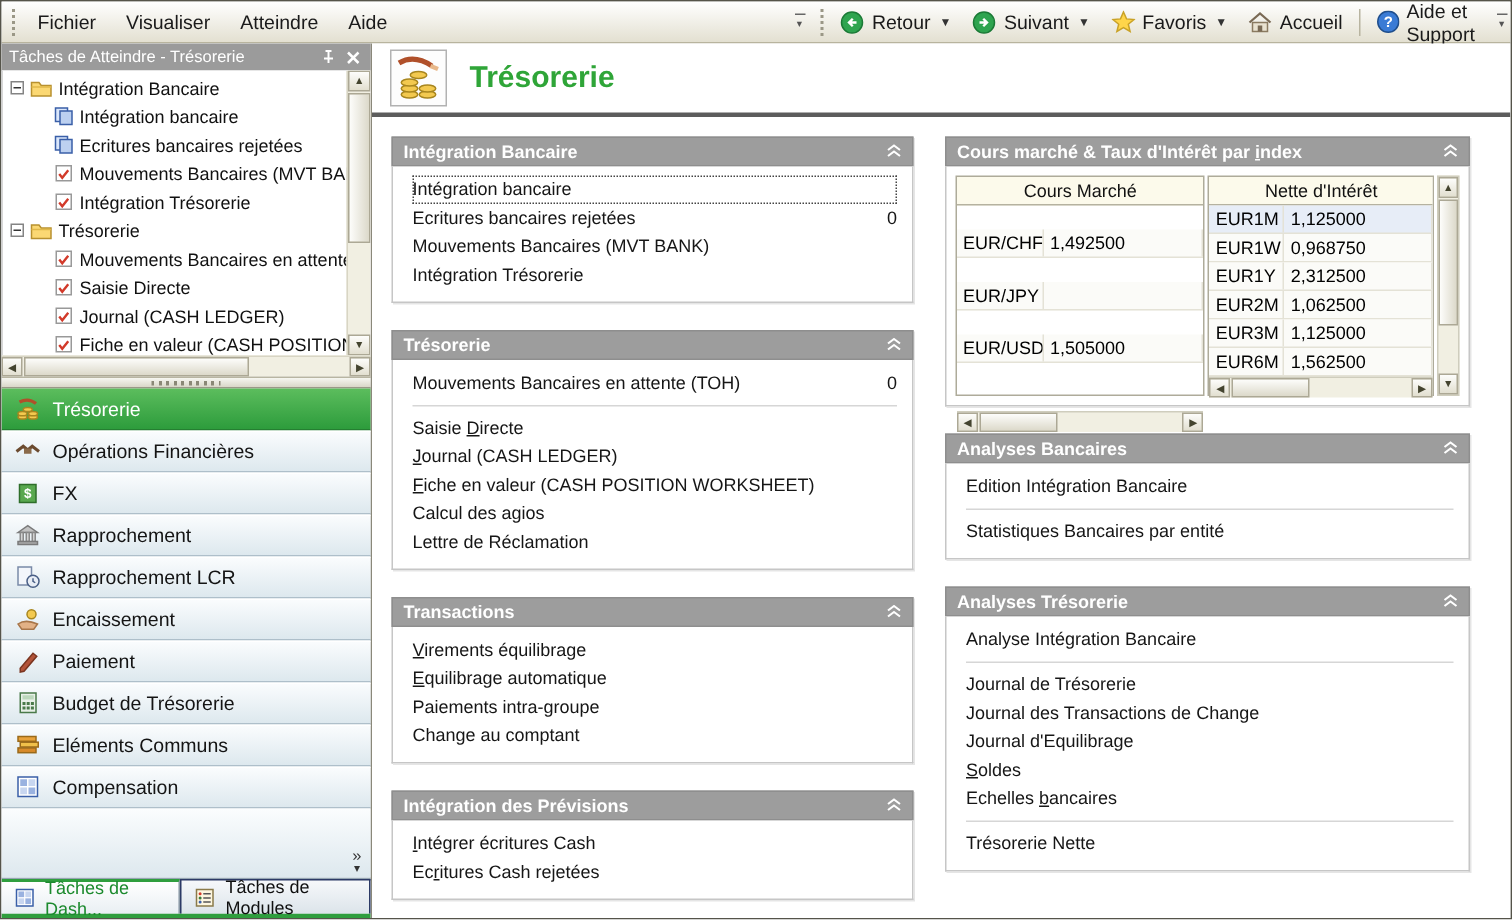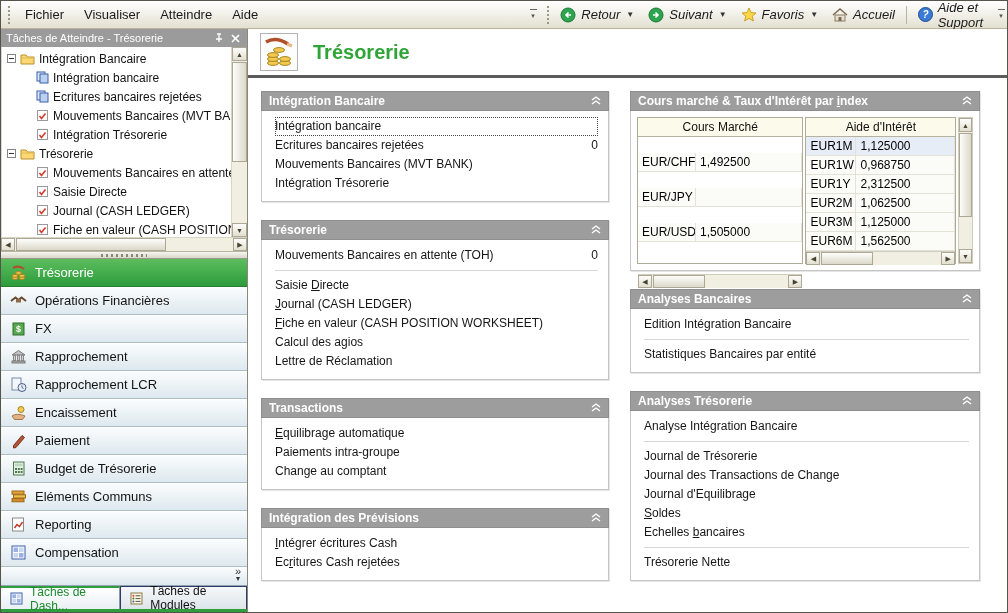--- a/index.html
+++ b/index.html
@@ -6,21 +6,21 @@
   body { background:#fff; font-family:"Liberation Sans", sans-serif; }
   .window { width:1008px; height:613px; border:1px solid #55544a; display:flex; flex-direction:column; background:#fff; overflow:hidden; }
 
   
   .topbar { height:28px; flex:none; display:flex; align-items:stretch; background:linear-gradient(#ffffff,#e3e0d1); border-bottom:1px solid #b8b49e; }
   .tb-section { display:flex; align-items:center; padding:0 2px; }
   .menubar { width:540px; }
   .tools { flex:1; }
   .grip { width:5px; height:18px; margin:0 4px 0 3px; background:repeating-linear-gradient(to bottom,#9a9786 0 2px,transparent 2px 4px); background-size:2px 100%; background-repeat:no-repeat; background-position:center; }
   .menu-item { padding:4px 10px; font-size:13px; color:#1a1a1a; cursor:default; }
-  .tb-btn { display:flex; align-items:center; gap:5px; padding:3px 7px; font-size:13px; color:#1a1a1a; cursor:default;font-style:italic; }
+  .tb-btn { display:flex; align-items:center; gap:5px; padding:3px 7px; font-size:13px; color:#1a1a1a; cursor:default; }
   .caret { font-size:8px; color:#333; margin-left:1px; }
   .tb-sep { width:1px; height:18px; background:#b8b4a0; margin:0 4px; }
   .tb-overflow { width:12px; height:22px; display:flex; flex-direction:column; align-items:center; justify-content:center; font-size:7px; color:#555; margin-left:auto; }
   .tb-overflow .bar { width:7px; height:1px; background:#666; margin-bottom:2px; }
 
   
   .body-row { flex:1; display:flex; min-height:0; }
 
   
   .left-panel { width:247px; flex:none; display:flex; flex-direction:column; border-right:1px solid #8a887a; background:#fff; }
@@ -393,29 +393,20 @@
                 <rect x="2" y="3" width="12" height="3.2" fill="#e8a23a" stroke="#9a6a1a"></rect>
                 <rect x="3.5" y="6.8" width="12" height="3.2" fill="#f0c04a" stroke="#9a6a1a"></rect>
                 <rect x="2" y="10.6" width="12" height="3.2" fill="#d88a2a" stroke="#9a6a1a"></rect>
               </svg>
             </span>
           <span>Eléments Communs</span>
         </div>
         <div class="side-item">
           <span class="side-icon">
               <svg width="17" height="17">
-                <rect x="2.5" y="2" width="11" height="13" fill="#fff" stroke="#8a8a8a"></rect>
-                <path d="M4.5 12 l2.5 -3.5 2.5 2 3 -4.5" stroke="#c23a2a" stroke-width="1.5" fill="none"></path>
-              </svg>
-            </span>
-          <span>Reporting</span>
-        </div>
-        <div class="side-item">
-          <span class="side-icon">
-              <svg width="17" height="17">
                 <rect x="2" y="2" width="13" height="13" fill="#fff" stroke="#3a5fa8"></rect>
                 <rect x="3.5" y="3.5" width="4.5" height="4.5" fill="#9ab2e0"></rect>
                 <rect x="9" y="3.5" width="4.5" height="4.5" fill="#c8d6f0"></rect>
                 <rect x="3.5" y="9" width="4.5" height="4.5" fill="#c8d6f0"></rect>
                 <rect x="9" y="9" width="4.5" height="4.5" fill="#9ab2e0"></rect>
               </svg>
             </span>
           <span>Compensation</span>
         </div>
       </div>
@@ -534,20 +525,23 @@
 
           <div class="panel">
             <div class="panel-header">
               <span>Transactions</span>
               <span><svg width="10" height="9">
                     <path d="M1 4 L5 1 L9 4 M1 8 L5 5 L9 8" stroke="#fff" stroke-width="1.4" fill="none"></path>
                   </svg></span>
             </div>
             <div class="panel-body">
               <div class="p-item">
+                  <span class="lbl"><u>V</u>irements équilibrage</span>
+                </div>
+              <div class="p-item">
                   <span class="lbl"><u>E</u>quilibrage automatique</span>
                 </div>
               <div class="p-item">
                   <span class="lbl">Paiements intra-groupe</span>
                 </div>
               <div class="p-item">
                   <span class="lbl">Change au comptant</span>
                 </div>
             </div>
           </div>
@@ -596,21 +590,21 @@
                     </div>
                   <div class="grid-fill"></div>
                   <div class="hscroll">
                       <span class="sbtn">◀</span>
                       <span class="thumb"></span>
                       <span class="fill"></span>
                       <span class="sbtn">▶</span>
                     </div>
                 </div>
                 <div class="grid interest">
-                  <div class="grid-header">Aide d'Intérêt</div>
+                  <div class="grid-header">Nette d'Intérêt</div>
                   <div class="grid-row sel">
                       <span class="cell c1">EUR1M</span>
                       <span class="cell c2">1,125000</span>
                     </div>
                   <div class="grid-row">
                       <span class="cell c1">EUR1W</span>
                       <span class="cell c2">0,968750</span>
                     </div>
                   <div class="grid-row">
                       <span class="cell c1">EUR1Y</span>

